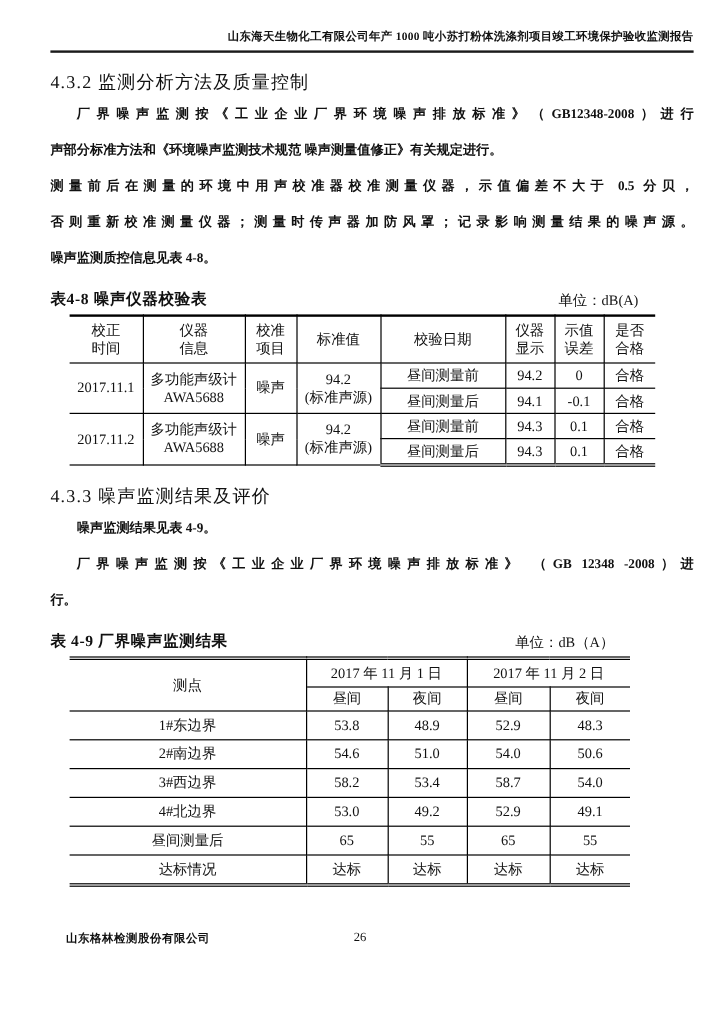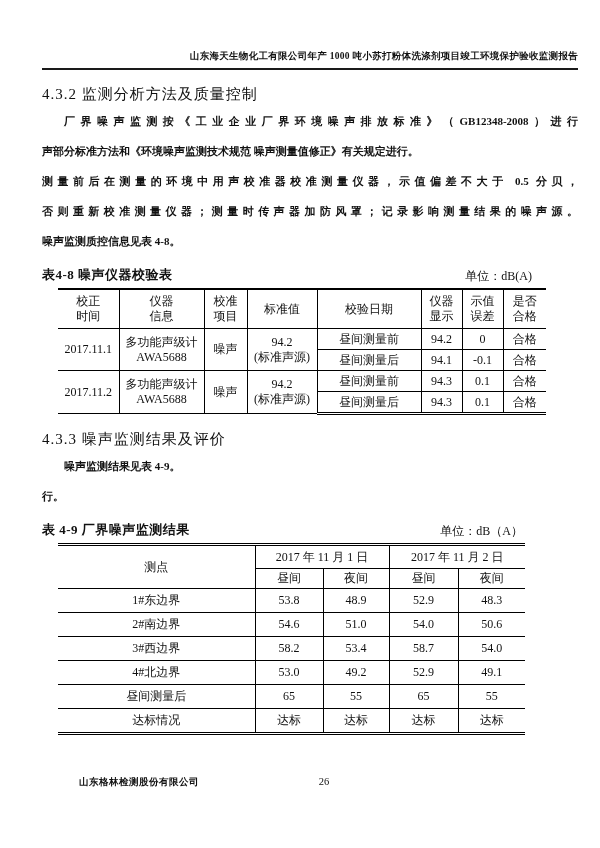--- a/index.html
+++ b/index.html
@@ -1,21 +1,21 @@
 <!DOCTYPE html>
 <html><head>
 <meta charset="utf-8">
 <style>
   html,body{margin:0;padding:0;background:#ffffff;}
   body{
     width:600px;height:848px;overflow:hidden;color:#111;
     font-family:"Liberation Serif","DejaVu Serif",serif;
     position:relative;
   }
-  .page{padding:50px 22px 0 42px;}
+  .page{padding:24px 22px 0 42px;}
   
   .doc-header{
     font-size:9.5px;font-weight:bold;text-align:right;
     letter-spacing:0.3px;padding-bottom:5px;
     border-bottom:2px solid #1a1a1a;
   }
   
   .h2{
     font-size:15px;font-weight:normal;letter-spacing:1px;
     margin:15px 0 2px 0;
@@ -32,21 +32,21 @@
   .pline.loose{text-align-last:left;white-space:normal;}
   
   .caption-row{position:relative;margin:10px 0 4px 0;height:18px;}
   .caption{
     text-align:left;font-weight:bold;font-size:13px;letter-spacing:0.5px;
   }
   .unit{
     position:absolute;top:2px;font-weight:normal;font-size:12px;
   }
   .unit.u48{right:46px;}
-  .unit.u49{right:55px;}
+  .unit.u49{right:66px;}
   
   table{border-collapse:collapse;table-layout:fixed;font-size:12px;text-align:center;margin-left:16px;}
   th,td{padding:0 2px;font-weight:normal;overflow:hidden;}
   
   .t48{width:488px;border-top:2px solid #000;}
   .t48 th,.t48 td{border-right:1px solid #000;}
   .t48 th:last-child,.t48 td:last-child{border-right:none;}
   .t48 th{height:38px;border-bottom:1px solid #000;white-space:pre-line;line-height:15px;}
   .t48 td{height:20px;}
   .t48 .two-line{white-space:pre-line;line-height:15px;}
@@ -56,21 +56,21 @@
   .t49{width:467px;border-top:3px double #000;}
   .t49 th,.t49 td{border-right:1px solid #000;}
   .t49 th:last-child,.t49 td:last-child{border-right:none;}
   .t49 thead th{border-bottom:1px solid #000;}
   .t49 thead tr.r1 th{height:22px;}
   .t49 thead tr.r2 th{height:19px;margin-left:12px;}
   .t49 tbody td{height:23px;border-bottom:1px solid #000;}
   .t49 tbody tr:last-child td{border-bottom:3px double #000;}
   
   .footer{
-    position:absolute;left:0;top:776px;width:509px;height:20px;margin-left:24px;
+    position:absolute;left:0;top:776px;width:509px;height:20px;
   }
   .footer .company{
     position:absolute;left:55px;top:0;
     font-size:9.5px;font-weight:bold;letter-spacing:0.5px;
   }
   .footer .pageno{
     position:absolute;left:0;width:600px;text-align:center;top:0;
     font-size:10.5px;
   }
 </style>
@@ -162,20 +162,21 @@
         <td>0.1</td>
         <td>合格</td>
       </tr>
     </tbody>
   </table>
 
   <div class="h2">4.3.3  噪声监测结果及评价</div>
 
   <div class="para">
     <div class="pline loose indent">噪声监测结果见表 4-9。</div>
+    <div class="pline indent">厂界噪声监测按《工业企业厂界环境噪声排放标准》 （GB 12348 -2008）进</div>
     <div class="pline loose">行。</div>
   </div>
 
   <div class="caption-row">
     <div class="caption">表 4-9   厂界噪声监测结果</div>
     <div class="unit u49">单位：dB（A）</div>
   </div>
 
   <table class="t49">
     <colgroup>

